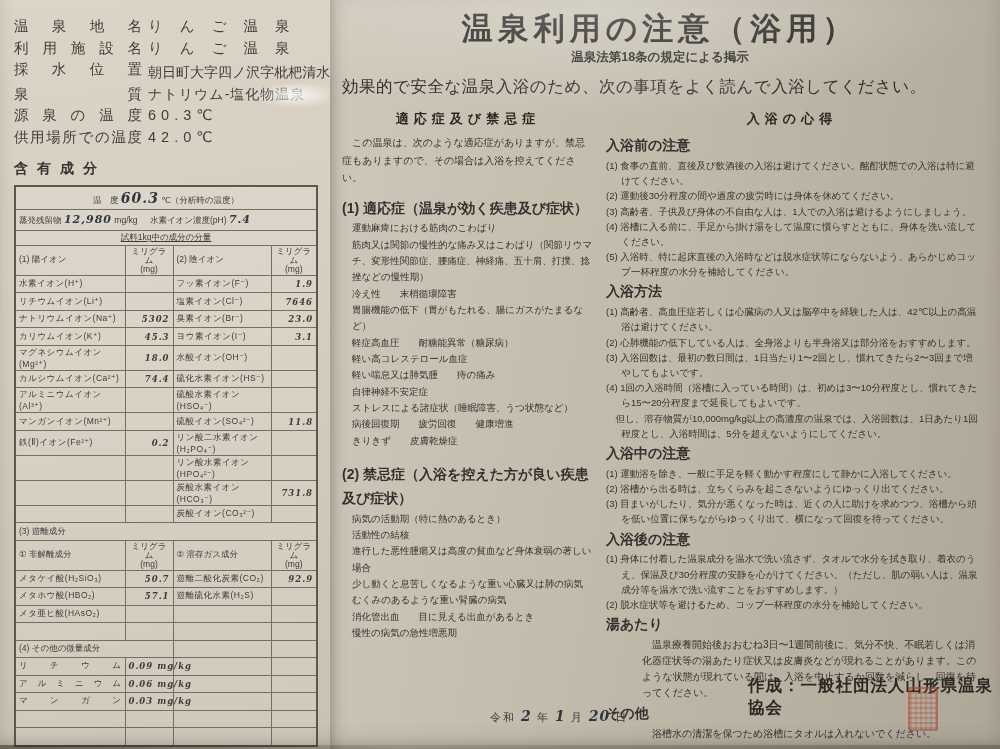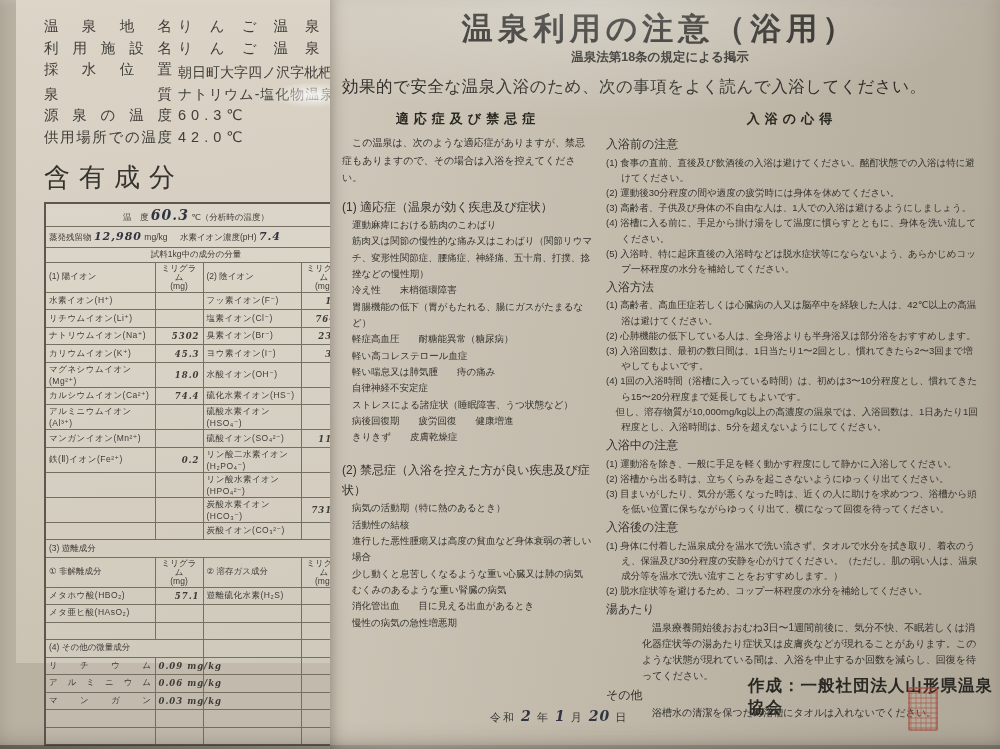--- a/index.html
+++ b/index.html
@@ -4,41 +4,41 @@
 <style>
   html,body{margin:0;padding:0;}
   body{
     width:1000px;height:749px;position:relative;overflow:hidden;
     background:#b9b1a2;
     font-family:"Liberation Sans","DejaVu Sans",sans-serif;
     color:#3c3a36;
   }
   
   .paper-left{
-    position:absolute;left:16px;top:0;width:330px;height:663px;
+    position:absolute;left:0;top:0;width:330px;height:749px;
     background:linear-gradient(172deg,#dcd5c7 0%,#d5cec0 45%,#c9c2b2 100%);
-    padding:16px 12px 0 28px;box-sizing:border-box;
+    padding:16px 12px 0 14px;box-sizing:border-box;
   }
   .glare1{position:absolute;top:82px;right:-6px;width:80px;height:26px;
     background:radial-gradient(ellipse at center,rgba(255,255,255,.85),rgba(255,255,255,0) 70%);}
   .info-row{display:flex;font-size:14.5px;line-height:21.5px;color:#403e3a;}
   .info-label{width:128px;flex:0 0 128px;text-align:justify;text-align-last:justify;}
   .info-value{flex:1;padding-left:6px;white-space:nowrap;}
   .v-spread{letter-spacing:17px;}
   .v-small{font-size:14px;letter-spacing:0;padding-top:3px;}
   .v-mid{font-size:14px;letter-spacing:1px;}
   .v-temp{letter-spacing:5px;}
-  .comp-title{font-size:26px;font-weight:normal;letter-spacing:9px;color:#35332f;margin:12px 0 7px;}
+  .comp-title{font-size:14px;font-weight:bold;letter-spacing:9px;color:#35332f;margin:12px 0 7px;}
   table.ctable{border-collapse:collapse;width:302px;table-layout:fixed;
     border:2px solid #5d574c;background:rgba(255,255,255,.12);}
   .ctable td{border:1px solid #756f62;font-size:8.5px;padding:1px 3px;height:14.5px;
     color:#3d3b37;overflow:visible;}
   .t-temp{font-size:12px;text-align:center;height:20px !important;}
   .t-res{font-size:10px;height:18px !important;}
-  .t-note{font-size:8.5px;text-align:center;height:12px !important;}
+  .t-note{font-size:8.5px;text-align:center;height:12px !important;text-decoration:underline;}
   .ch{font-size:8.5px;}
   .mgh{white-space:pre-line;font-size:7px;line-height:1.05;text-align:center;}
   .cn{letter-spacing:.5px;}
   .sp{text-align:justify;text-align-last:justify;}
   .cv{text-align:right;border-radius:8px;}
   .nw{white-space:nowrap;text-align:left;}
   .t-sec{font-size:8.5px;margin-left:14px;}
   .hw{font-family:"DejaVu Serif","Liberation Serif",serif;font-style:italic;font-weight:bold;
     color:#313442;font-size:11px;letter-spacing:1px;}
   .hw-lg{font-size:14px;}
@@ -53,21 +53,21 @@
   .paper-right::before{content:"";position:absolute;left:0;top:0;right:0;height:120px;
     background:radial-gradient(ellipse at 40% 0%,rgba(255,255,255,.30),rgba(255,255,255,0) 70%);pointer-events:none;}
   .n-title{text-align:center;font-size:31px;font-weight:bold;letter-spacing:5px;color:#262420;line-height:1.2;}
   .n-sub{text-align:center;font-size:12.5px;font-weight:bold;color:#2b2925;margin-top:2px;}
   .n-lead{font-size:16.5px;color:#2e2c28;margin-top:10px;letter-spacing:.5px;}
   .n-cols{display:flex;margin-top:12px;}
   .n-col-left{width:252px;flex:0 0 252px;}
   .n-col-right{flex:1;padding-left:12px;}
   .n-h{text-align:center;font-weight:bold;font-size:13px;letter-spacing:5px;color:#28261f;margin-bottom:6px;}
   .n-intro{font-size:10px;line-height:1.75;margin:0 0 10px;text-indent:1em;}
-  .n-st{font-weight:normal;font-size:12px;line-height:1.7;}
+  .n-st{font-weight:bold;font-size:14px;line-height:1.7;}
   .n-st.mt{margin-top:14px;}
   .li{font-size:9.5px;line-height:1.72;padding-left:10px;}
   .num{font-size:9.5px;line-height:1.6;padding-left:1.6em;text-indent:-1.6em;}
   .para{font-size:10px;line-height:1.6;text-indent:1em;margin-left:36px;}
   .n-sec{margin-bottom:1px;}
   .n-footer{position:absolute;left:0;right:0;bottom:18px;height:34px;}
   .n-date{position:absolute;left:160px;bottom:6px;font-size:11px;color:#3a3834;letter-spacing:2px;}
   .n-date .hw{font-size:14px;}
   .n-author{position:absolute;left:418px;bottom:12px;font-size:16.5px;font-weight:bold;color:#2a2823;letter-spacing:1px;}
   .seal{position:absolute;right:62px;bottom:0px;width:26px;height:40px;border:2px solid rgba(168,74,60,.6);
@@ -234,20 +234,26 @@
         <tr>
           <td class="ch">① 非解離成分</td>
           <td class="mgh">ミリグラム
 (mg)</td>
           <td class="ch">② 溶存ガス成分</td>
           <td class="mgh">ミリグラム
 (mg)</td>
         </tr>
       </tbody>
     <tbody>
+        <tr>
+          <td class="cn">メタケイ酸(H₂SiO₃)</td>
+          <td class="cv hw">50.7</td>
+          <td class="cn">遊離二酸化炭素(CO₂)</td>
+          <td class="cv hw">92.9</td>
+        </tr>
         <tr>
           <td class="cn">メタホウ酸(HBO₂)</td>
           <td class="cv hw">57.1</td>
           <td class="cn">遊離硫化水素(H₂S)</td>
           <td class="cv hw"></td>
         </tr>
         <tr>
           <td class="cn">メタ亜ヒ酸(HAsO₂)</td>
           <td class="cv hw"></td>
           <td class="cn"></td>

